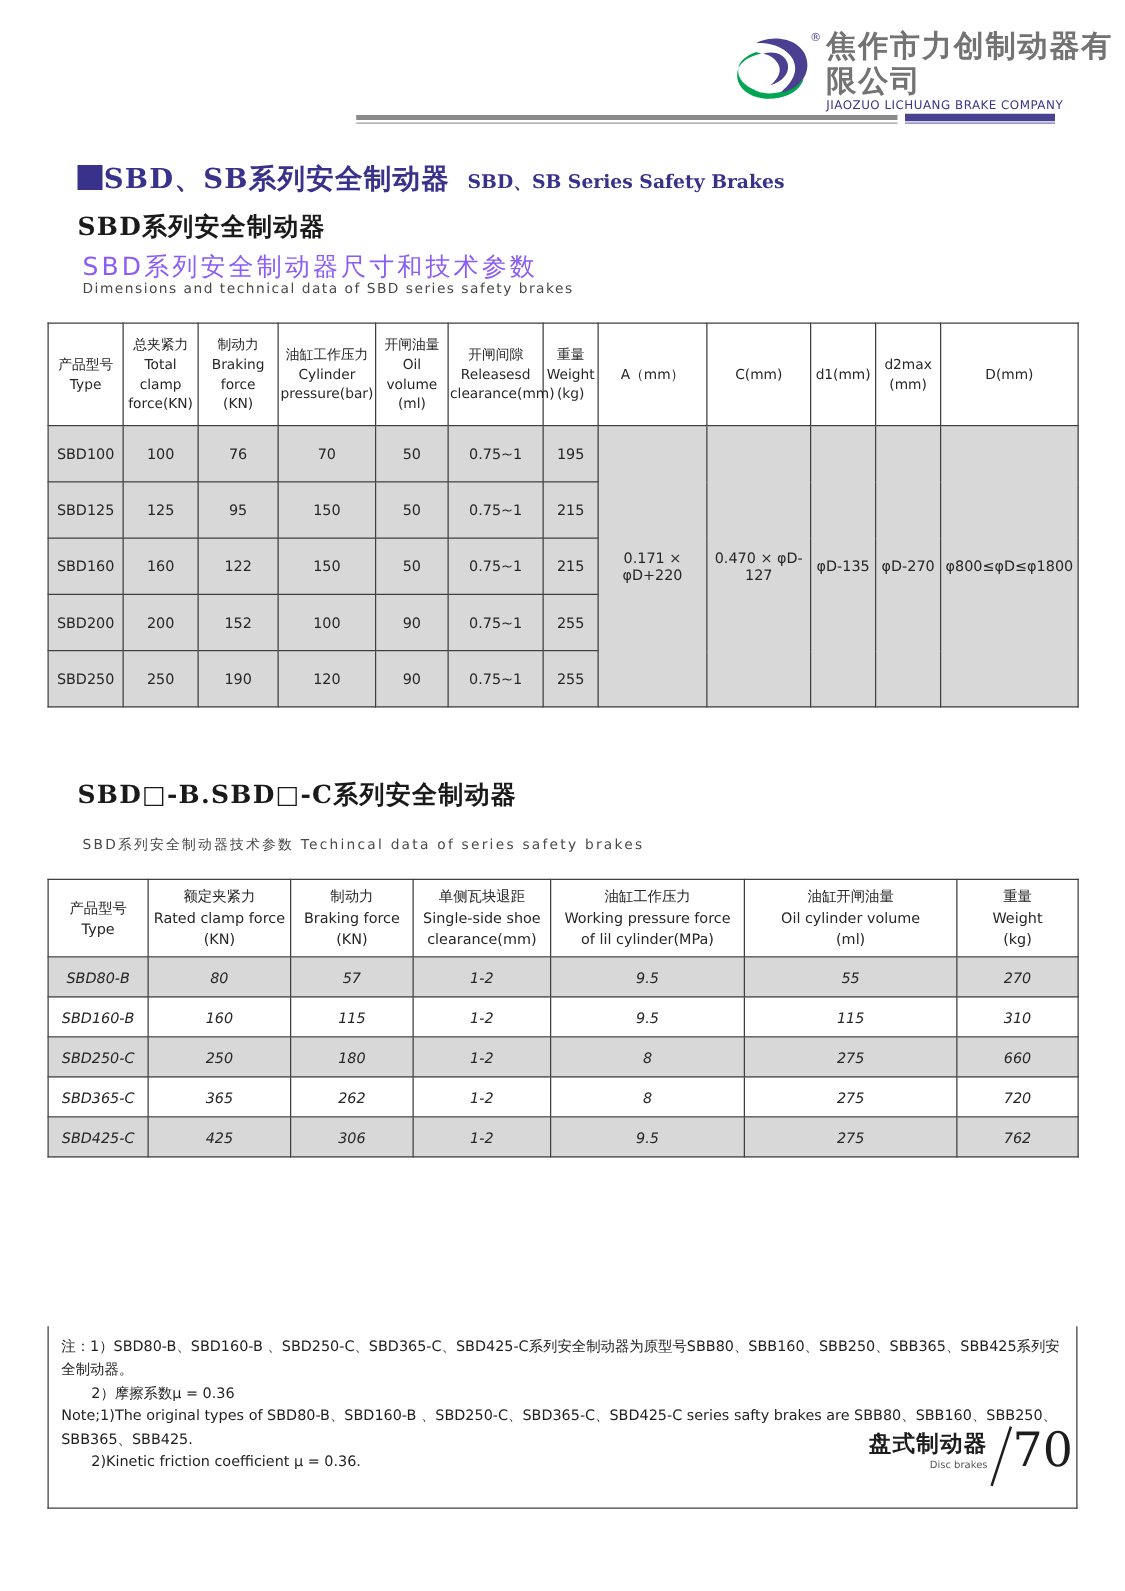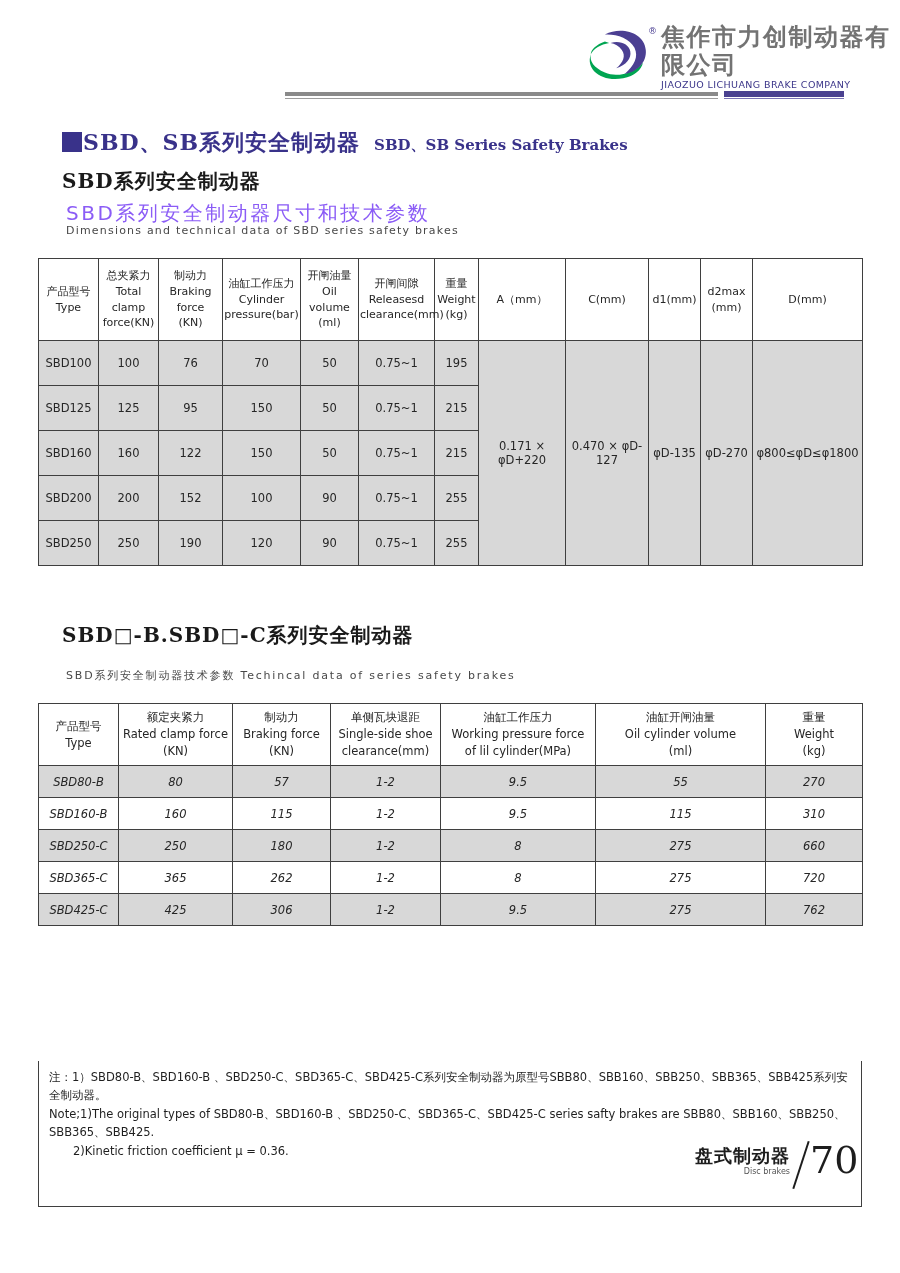--- a/index.html
+++ b/index.html
@@ -330,20 +330,21 @@
           <td>1-2</td>
           <td>9.5</td>
           <td>275</td>
           <td>762</td>
         </tr>
       </tbody>
   </table>
 
   <div class="notes-box">
     <p>注：1）SBD80-B、SBD160-B 、SBD250-C、SBD365-C、SBD425-C系列安全制动器为原型号SBB80、SBB160、SBB250、SBB365、SBB425系列安全制动器。</p>
+    <p class="note-indent">2）摩擦系数μ = 0.36</p>
     <p>Note;1)The original types of SBD80-B、SBD160-B 、SBD250-C、SBD365-C、SBD425-C series safty brakes are SBB80、SBB160、SBB250、SBB365、SBB425.</p>
     <p class="note-indent">2)Kinetic friction coefficient  μ = 0.36.</p>
   </div>
 
   <div class="footer">
     <div class="footer-labels">
       <div class="footer-cn">盘式制动器</div>
       <div class="footer-en">Disc brakes</div>
     </div>
     <div class="footer-slash"></div>

